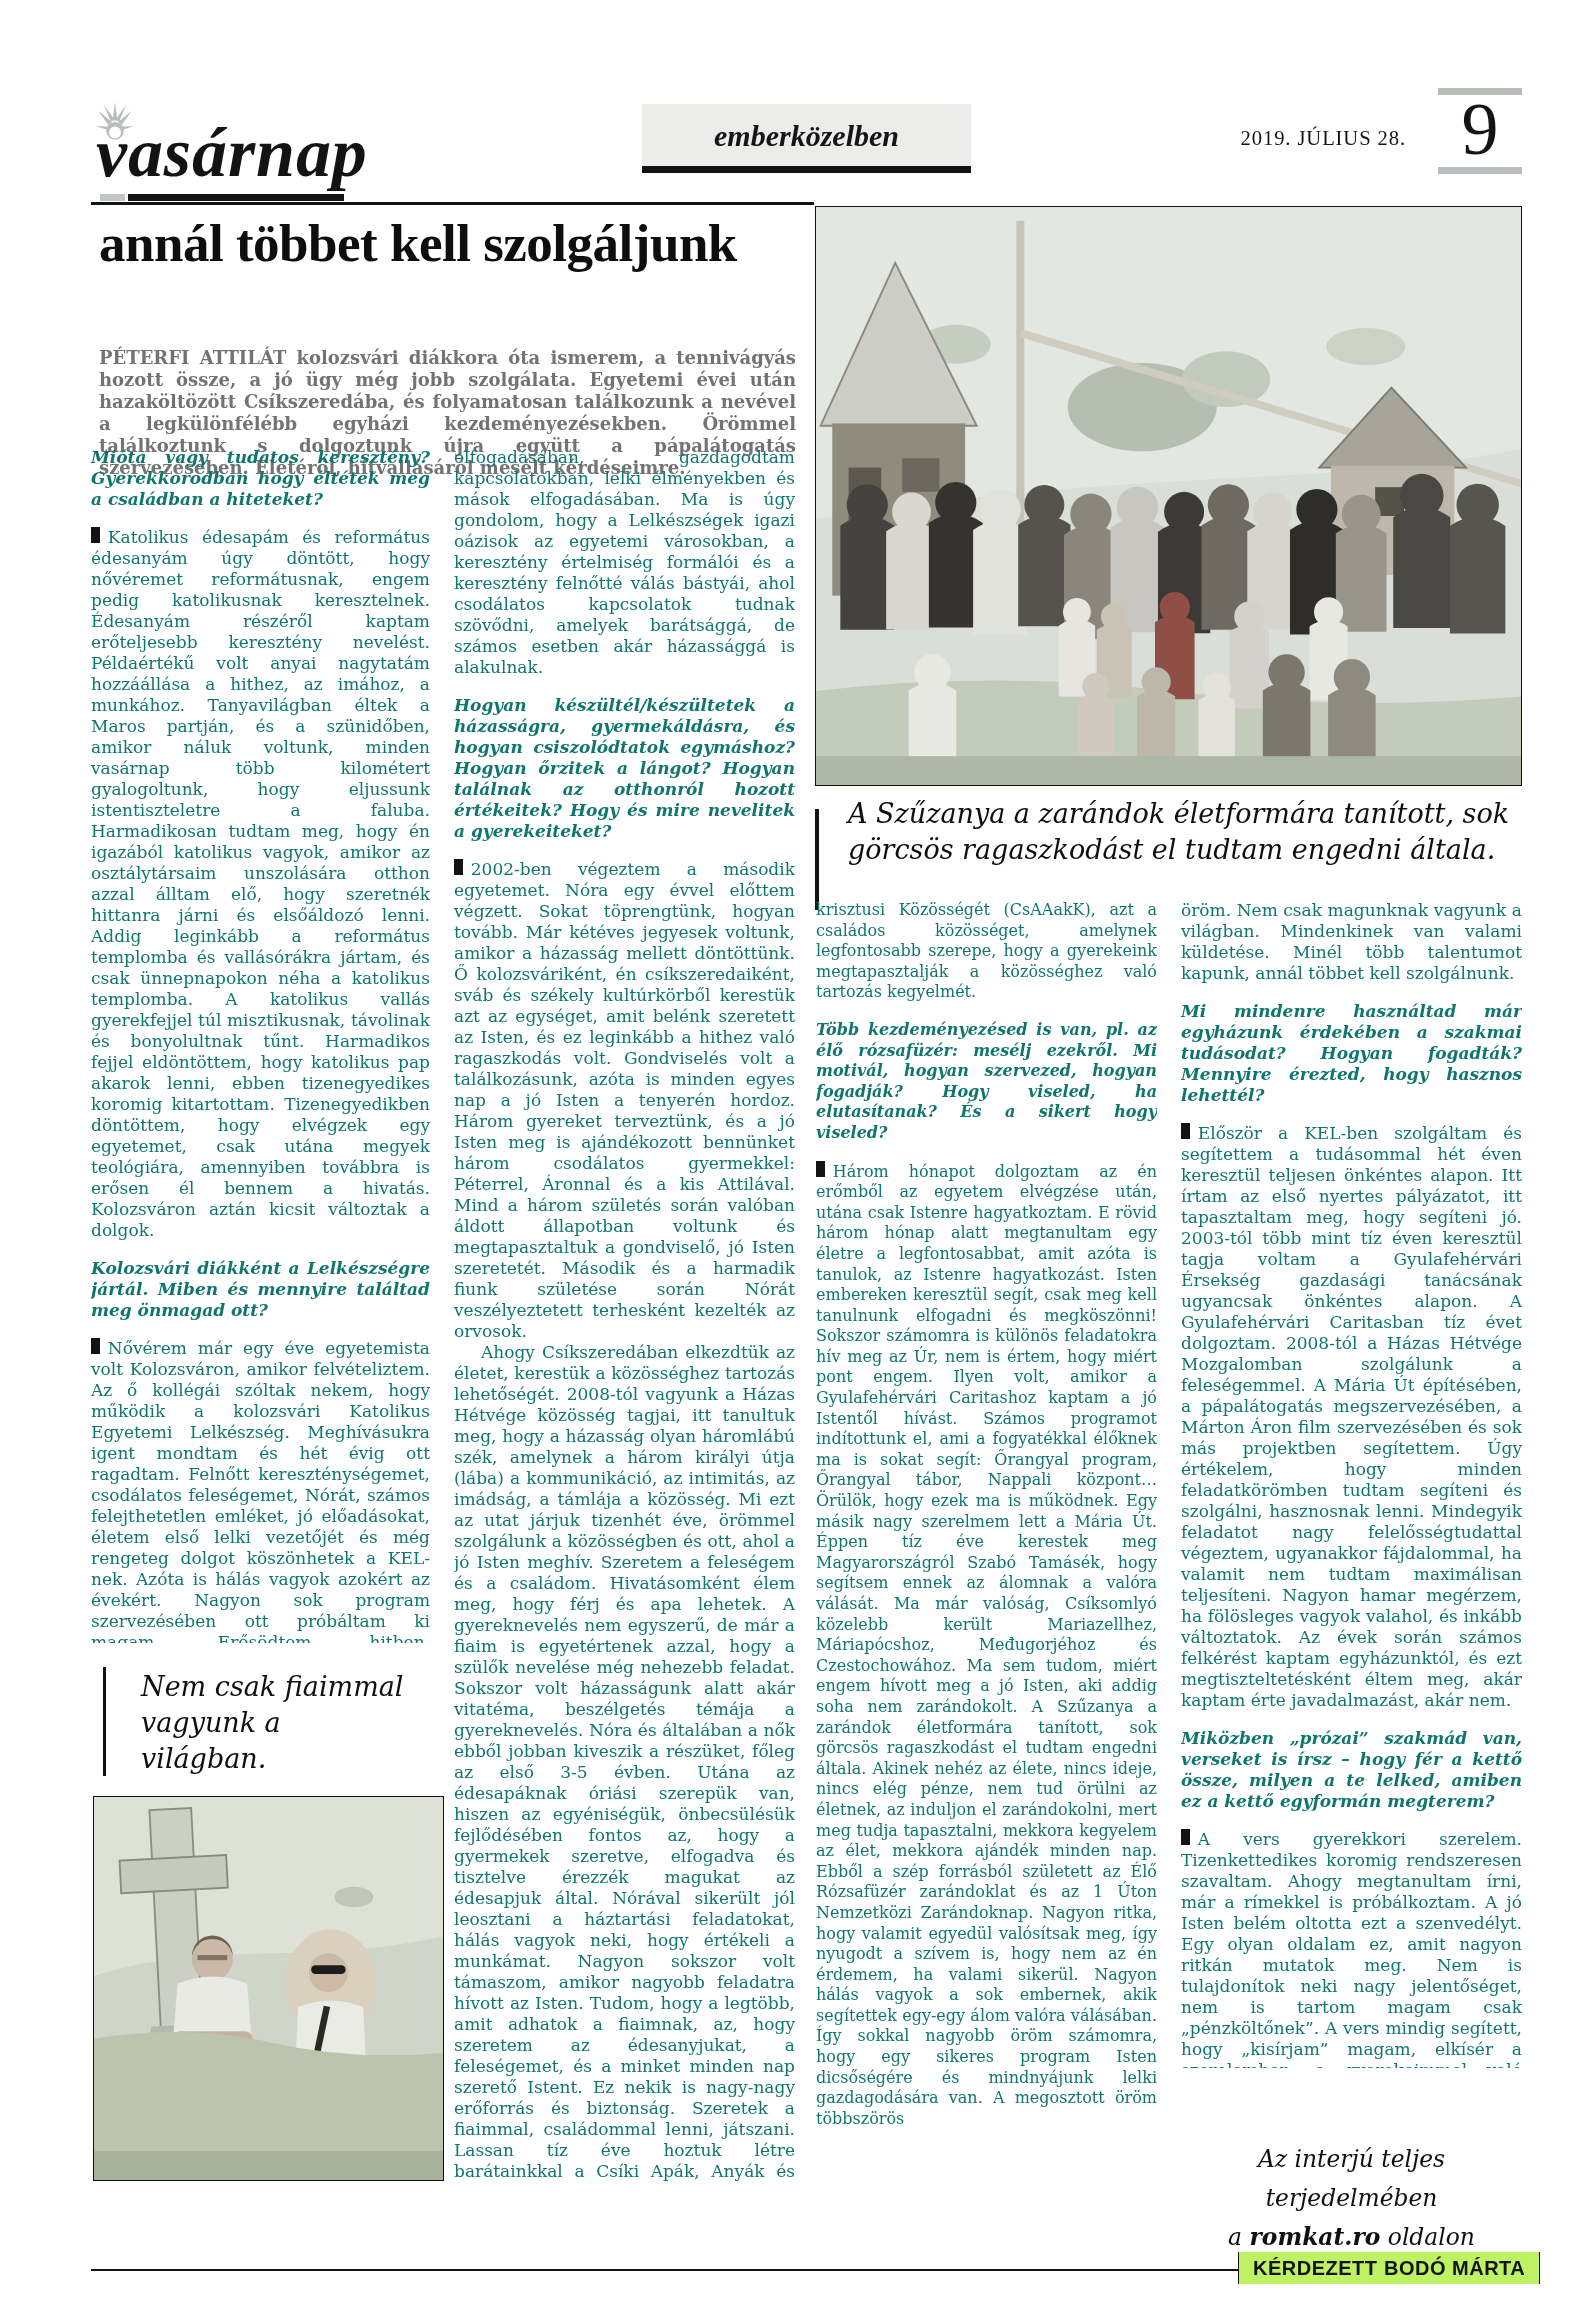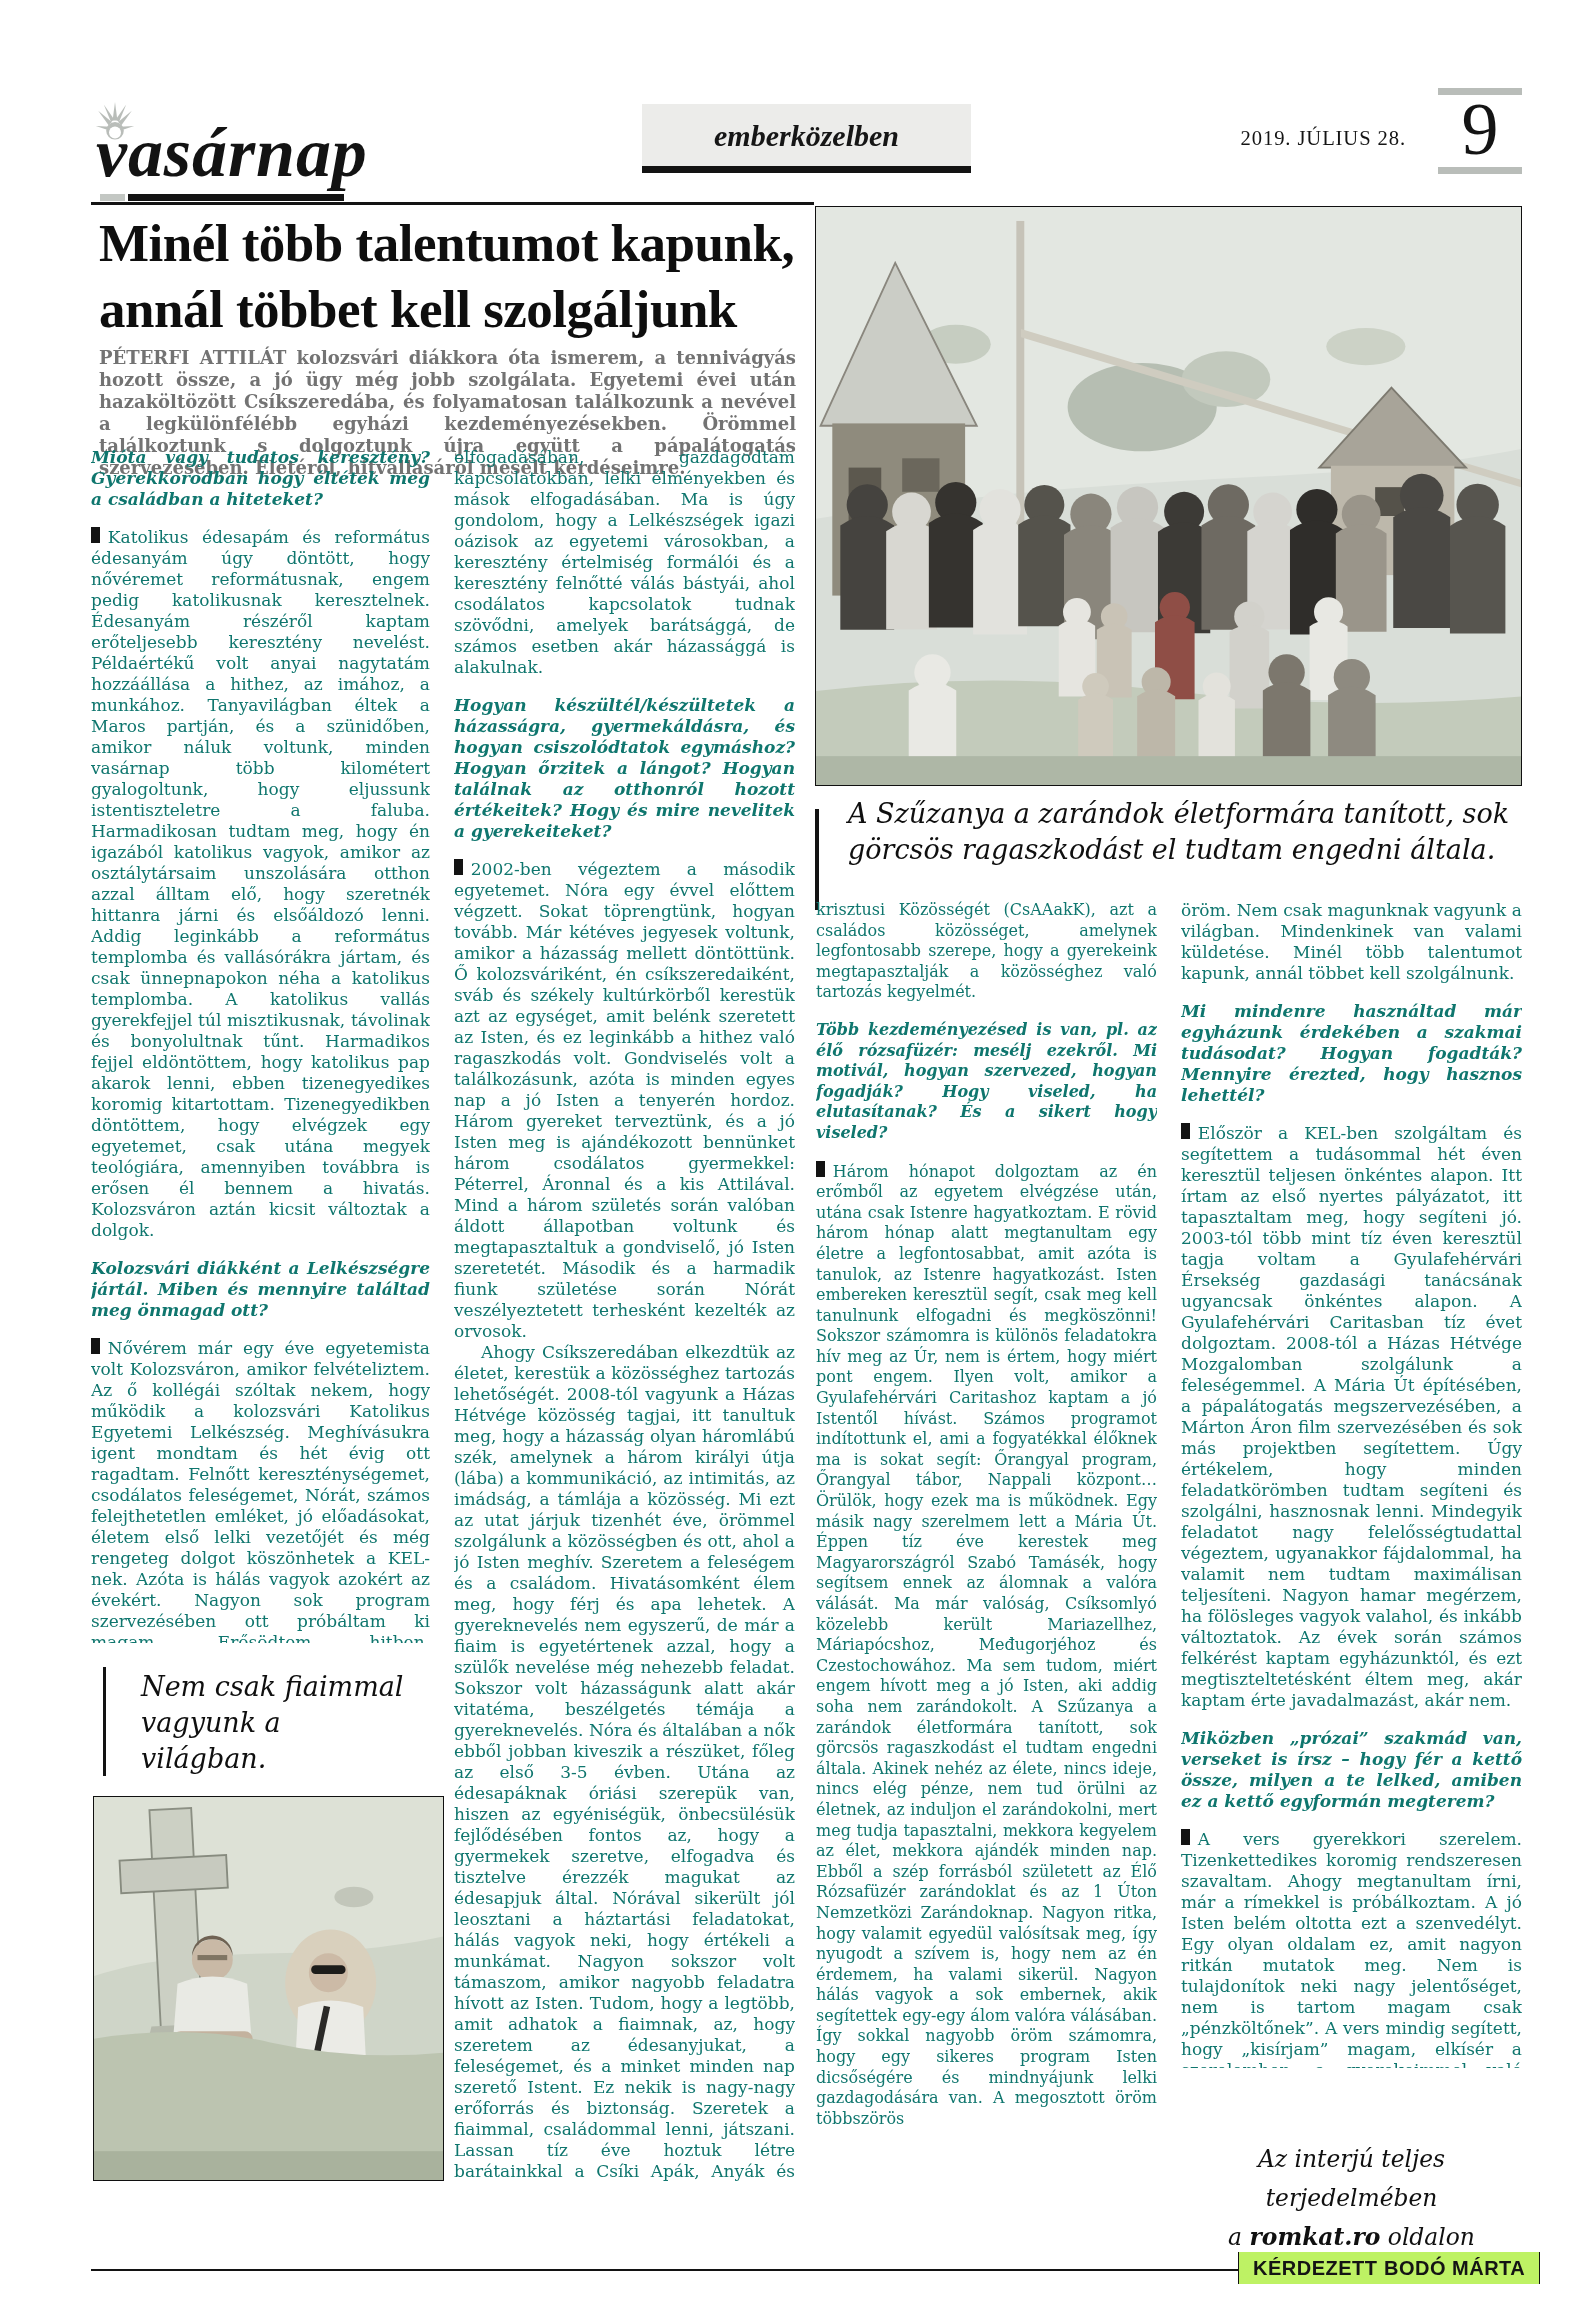--- a/index.html
+++ b/index.html
@@ -92,21 +92,20 @@
     <div id="section-bar" class="abs"></div>
 
     <div id="issue-date" class="abs">2019. JÚLIUS 28.</div>
     <div id="pn-bar-top" class="abs"></div>
     <div id="page-number" class="abs">9</div>
     <div id="pn-bar-bottom" class="abs"></div>
     <div id="header-rule" class="abs"></div>
   </header>
 
   <h1 id="headline" class="abs" style="margin:0;">
-    <div>Minél több talentumot kapunk,</div>
     <div>annál többet kell szolgáljunk</div>
   </h1>
   <div id="lead" class="abs">PÉTERFI ATTILÁT kolozsvári diákkora óta ismerem, a tennivágyás hozott össze, a jó ügy még jobb szolgálata. Egyetemi évei után hazaköltözött Csíkszeredába, és folyamatosan találkozunk a nevével a legkülönfélébb egyházi kezdeményezésekben. Örömmel találkoztunk s dolgoztunk újra együtt a pápalátogatás szervezésében. Életéről, hitvallásáról mesélt kérdéseimre.</div>
 
   <figure id="top-photo" class="abs" role="img" aria-label="Fekete-fehér csoportkép: családok gyerekekkel egy régi faház előtt a dombok között">
     <svg viewBox="0 0 1513 1242" preserveAspectRatio="none">
       <defs>
         <g id="pr">
             <circle cx="0" cy="0" r="26"></circle>
             <path d="M-34 26 q34 -24 68 0 l0 132 h-68z"></path>

